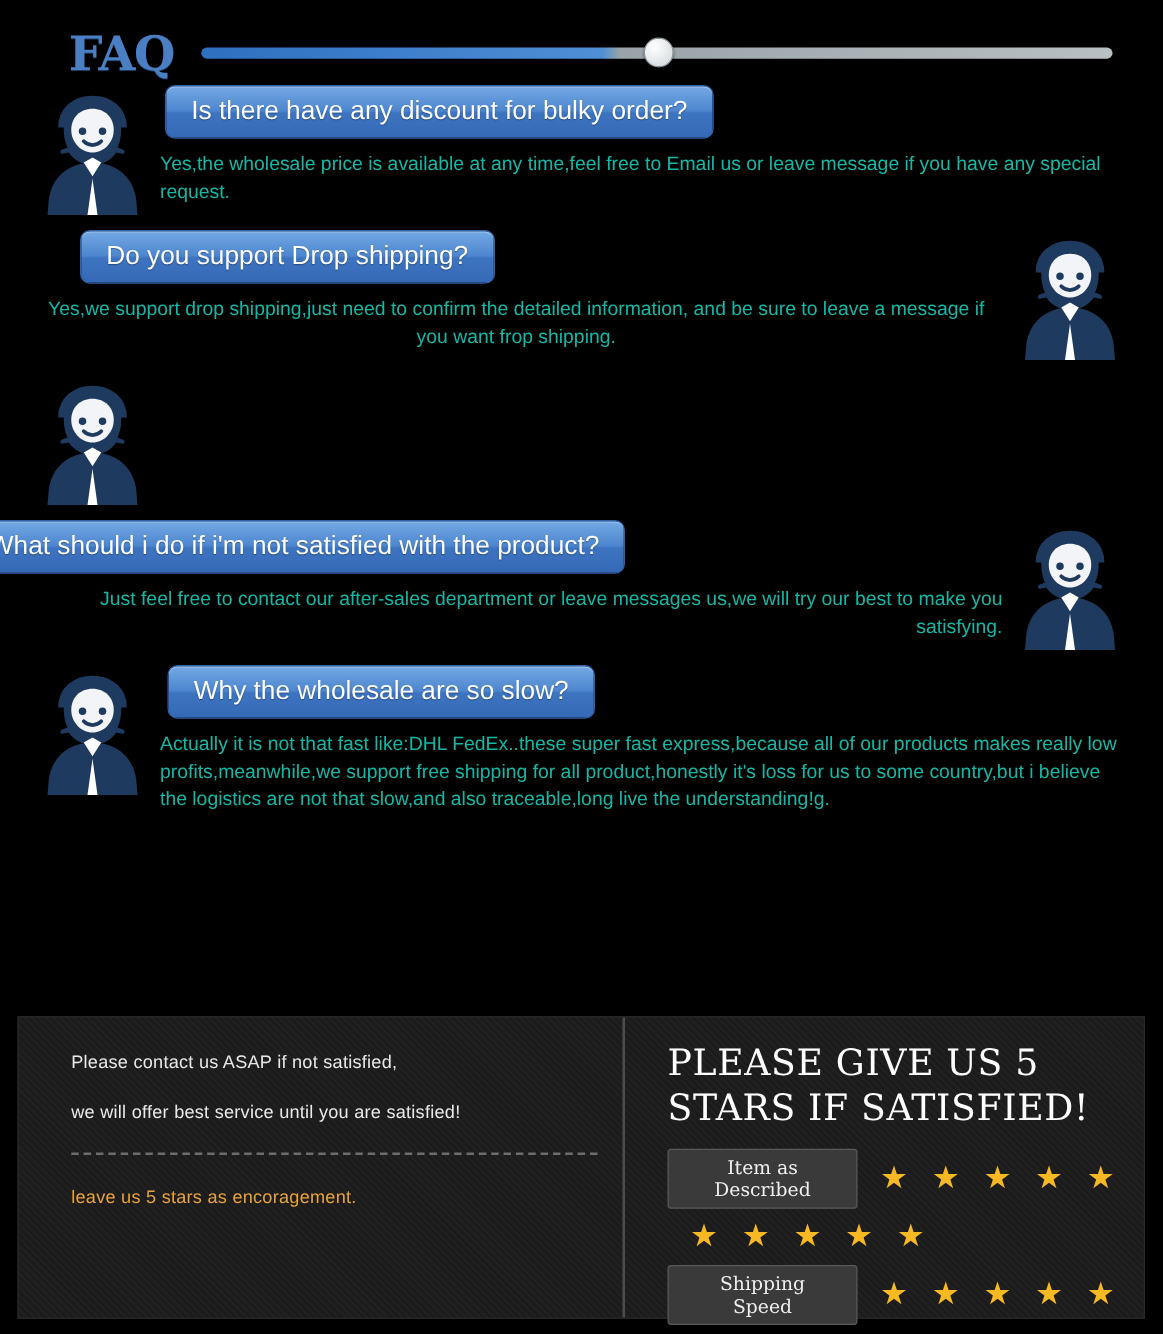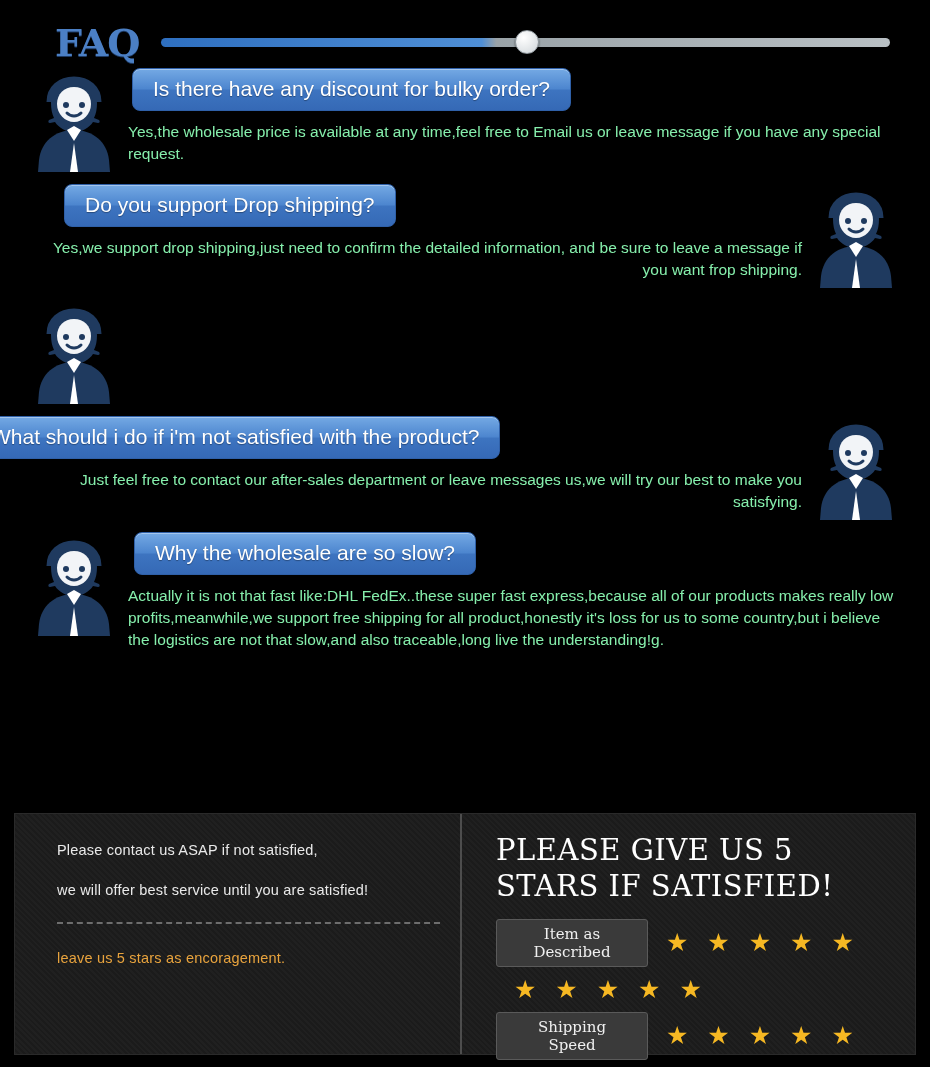--- a/index.html
+++ b/index.html
@@ -94,25 +94,25 @@
     color: #ffffff;
     background: linear-gradient(to bottom, #74a9e4 0%, #4d86cf 48%, #3d74c0 52%, #3569b6 100%);
     border: 1px solid #2f60a8;
     box-shadow: 0 2px 3px rgba(0,0,0,.5), inset 0 1px 0 rgba(255,255,255,.35);
     text-shadow: 0 1px 1px rgba(0,0,0,.35);
     white-space: nowrap;
   }
   .answer {
     font-size: 15.5px;
     line-height: 1.42;
-    color: #86efac;
+    color: #14b8a6;
     margin-top: 10px;
     padding: 0 2px;
   }
-  .answer.center { text-align: right; }
+  .answer.center { text-align: center; }
   .answer.right  { text-align: right; }
 
   .q-indent-1 { margin-left: 6px; text-align: center; }
   .q-indent-2 { margin-left: 42px; }
   .q-indent-3 { margin-left: 14px; }
   .q-indent-4 { margin-left: -52px; }
   .q-indent-5 { margin-left: 8px; }
 
   
   .footer {
@@ -122,21 +122,21 @@
     bottom: 12px;
     height: 242px;
     background:
       repeating-linear-gradient(45deg, rgba(255,255,255,.022) 0 2px, rgba(0,0,0,0) 2px 4px),
       #1b1b1b;
     border: 1px solid #2a2a2a;
     display: flex;
     box-sizing: border-box;
   }
   .footer-left {
-    width: 447px;
+    width: 485px;
     padding: 28px 20px 18px 42px;
     box-sizing: border-box;
     border-right: 2px solid #4d4d4d;
   }
   .fl-line {
     font-size: 14.5px;
     color: #e9e9e9;
     margin-bottom: 24px;
     letter-spacing: .2px;
   }

